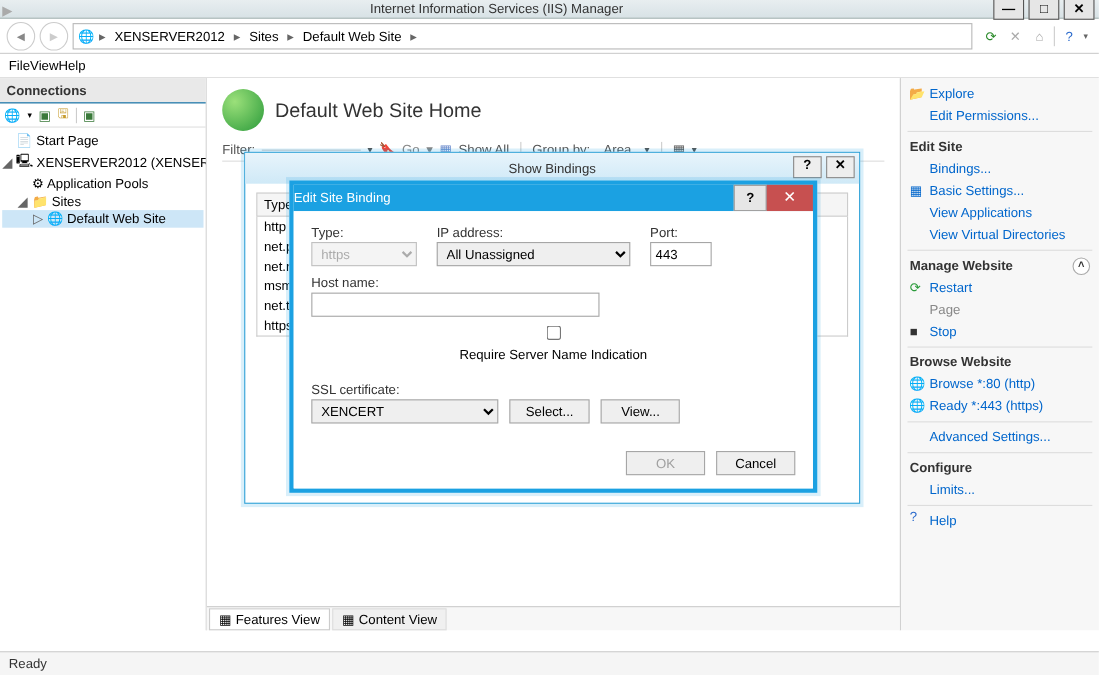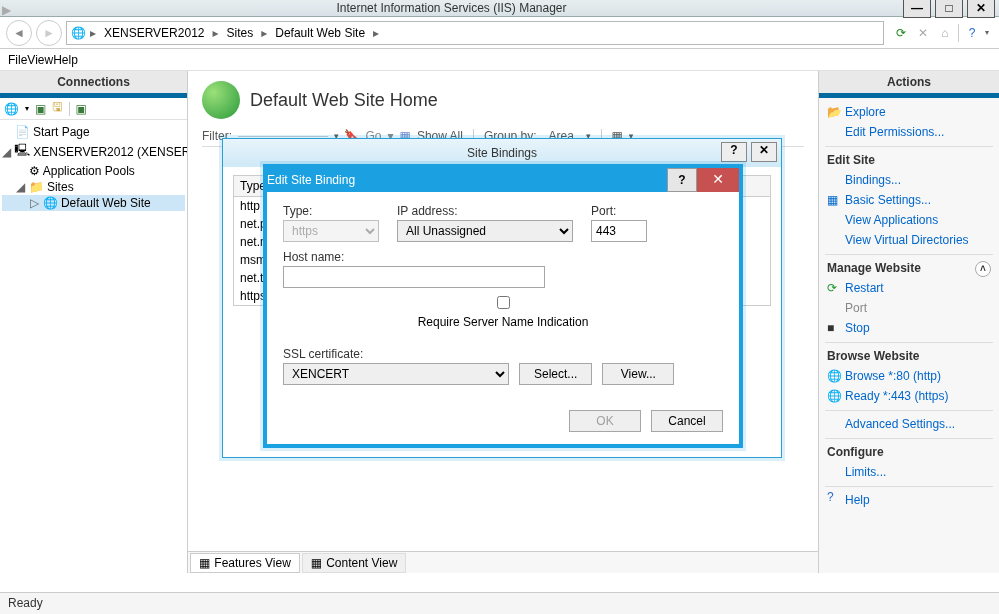--- a/index.html
+++ b/index.html
@@ -20,21 +20,21 @@
 .nav-right-icons { display:flex; gap:4px; align-items:center; padding:0 4px;}
 .nav-icon-box { width:18px; height:18px; display:flex; align-items:center; justify-content:center; }
 
 
 .menubar { height:22px; display:flex; align-items:center; padding:0 8px; gap:0; border-bottom:1px solid #e0e0e0; }
 .menuitem { color:#000; }
 
 
 .main { display:flex; height:502px; }
 .panel-left { width:188px; border-right:1px solid #ccc; display:flex; flex-direction:column; }
-.panel-header { background:#e9e9e9; border-bottom:5px solid #0369a1; padding:4px 6px; font-weight:bold; color:#333;text-align:center; }
+.panel-header { background:#e9e9e9; border-bottom:1px solid #0369a1; padding:4px 6px; font-weight:bold; color:#333; }
 .conn-toolbar { height:22px; border-bottom:1px solid #e0e0e0; display:flex; align-items:center; padding:0 4px; gap:6px; }
 .tree { padding:4px 2px; flex:1; overflow:hidden; }
 .tree-row { display:flex; align-items:center; gap:3px; padding:1px 0; white-space:nowrap; }
 .tree-indent1 { padding-left:14px; }
 .tree-indent2 { padding-left:28px; }
 .tree-toggle { width:10px; color:#666; }
 .sel { background:#cde6f7; }
 
 .panel-center { flex:1; background:#fff; position:relative; border-right:1px solid #ccc;}
 .center-inner { padding:10px 14px; }
@@ -202,54 +202,53 @@
         <span>Features View</span>
       </div>
       <div class="view-tab inactive">
         <span>▦</span>
         <span>Content View</span>
       </div>
     </div>
   </div>
 
   <div class="panel-right">
-    <div class="panel-header">Actions</div>
     <div class="actions-list">
       <a class="action-link"><span class="action-ico">📂</span><span>Explore</span></a>
       <a class="action-link">Edit Permissions...</a>
       <div class="action-heading">Edit Site</div>
       <a class="action-link">Bindings...</a>
       <a class="action-link"><span class="action-ico">▦</span><span>Basic Settings...</span></a>
       <a class="action-link">View Applications</a>
       <a class="action-link">View Virtual Directories</a>
       <div class="action-heading">
         <span>Manage Website</span>
         <span class="collapse-btn">˄</span>
       </div>
       <a class="action-link"><span class="action-ico" style="color:#2a9a3a;">⟳</span><span>Restart</span></a>
-      <span class="action-text" style="color:#888;display:block;"><span class="action-ico" style="color:#aaa;">▶</span><span>Port</span></span>
+      <span class="action-text" style="color:#888;display:block;"><span class="action-ico" style="color:#aaa;">▶</span><span>Page</span></span>
       <a class="action-link"><span class="action-ico" style="color:#333;">■</span><span>Stop</span></a>
       <div class="action-heading">Browse Website</div>
       <a class="action-link"><span class="action-ico">🌐</span><span>Browse *:80 (http)</span></a>
       <a class="action-link"><span class="action-ico">🌐</span><span>Ready *:443 (https)</span></a>
       <a class="action-link" style="border-top:1px solid #ddd;margin-top:4px;padding-top:6px;">Advanced Settings...</a>
       <div class="action-heading">Configure</div>
       <a class="action-link">Limits...</a>
       <a class="action-link" style="border-top:1px solid #ddd;margin-top:4px;padding-top:6px;"><span class="action-ico" style="color:#2a6acc;">?</span><span>Help</span></a>
     </div>
   </div>
 </div>
 
 <div class="statusbar">
   <span>Ready</span>
 </div>
 
 <div class="dialog dlg1">
   <div class="dlg1-title">
-    <div class="dlg1-title-text">Site Bindings</div>
+    <div class="dlg1-title-text">Show Bindings</div>
     <div class="dlg1-btns">
       <div class="dlg1-btn">?</div>
       <div class="dlg1-btn">✕</div>
     </div>
   </div>
   <div class="dlg1-body">
     <div style="display:flex;gap:10px;">
       <div style="flex:1;">
         <div class="grid-head">
           <div style="width:50px;">Type</div>
@@ -298,21 +297,21 @@
       <label>Host name:</label>
       <input type="text" class="wide-input" value="" style="">
     </div>
     <div class="check-row">
       <input type="checkbox" style="">
       <span>Require Server Name Indication</span>
     </div>
     <div class="form-col">
       <label>SSL certificate:</label>
       <div class="ssl-row">
-        <select style="width:226px;">
+        <select style="width:170px;">
           <option>XENCERT</option>
         </select>
         <button class="btn">Select...</button>
         <button class="btn">View...</button>
       </div>
     </div>
     <div class="dlg-footer-btns">
       <button class="btn disabled" disabled="">OK</button>
       <button class="btn">Cancel</button>
     </div>

